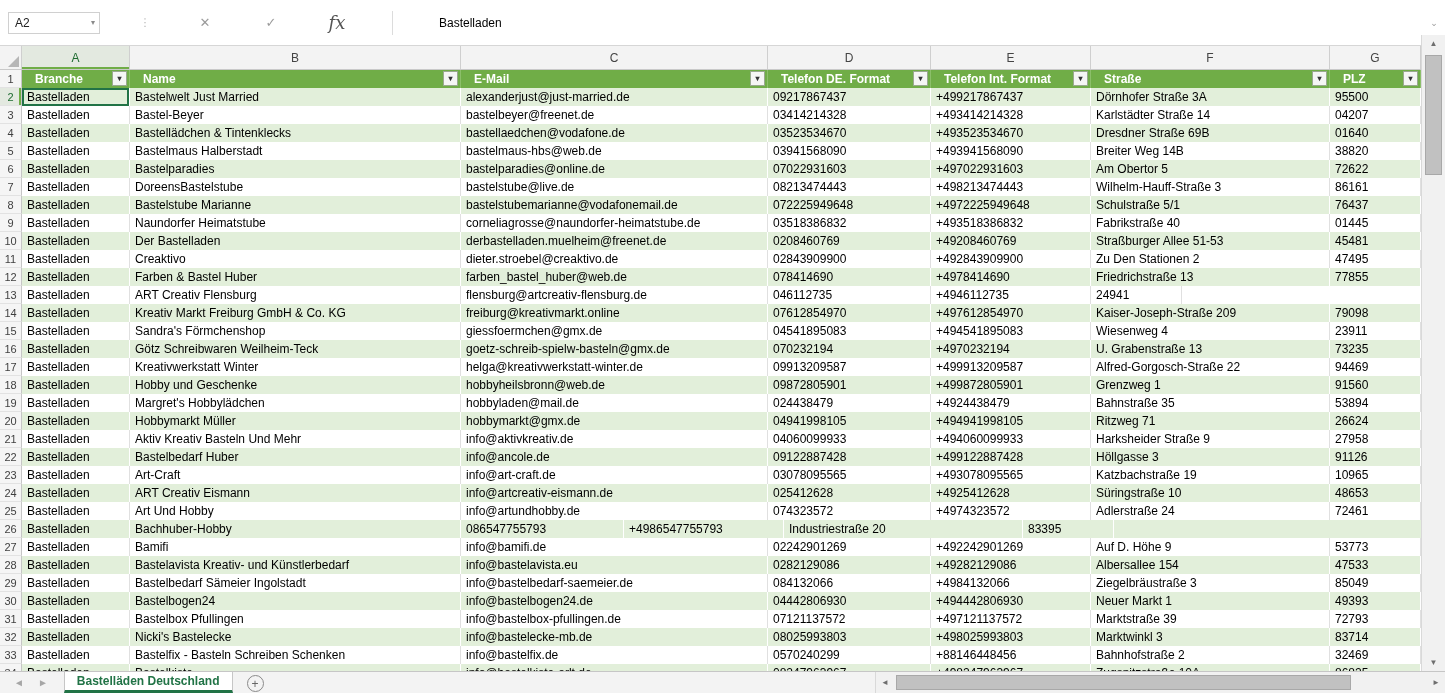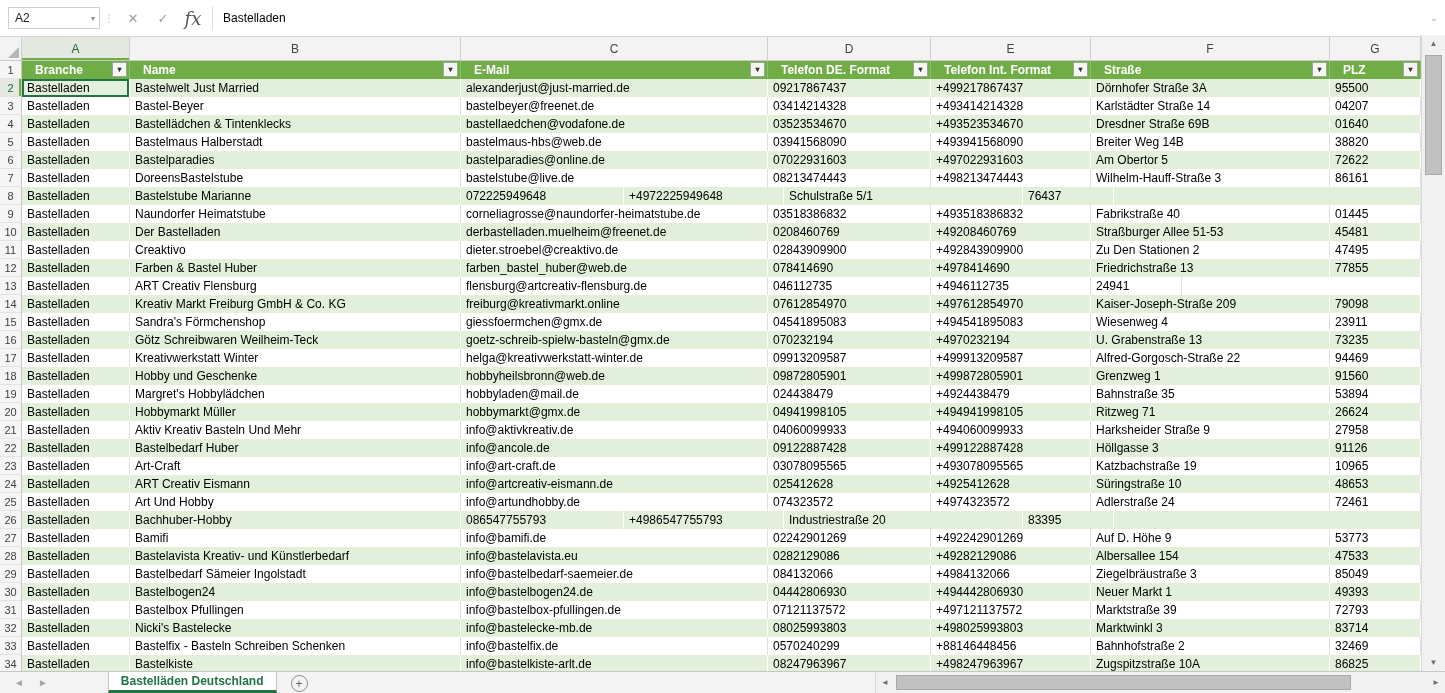--- a/index.html
+++ b/index.html
@@ -1,20 +1,20 @@
 <!DOCTYPE html>
 <html><head>
 <meta charset="utf-8">
 <style>
   * { margin:0; padding:0; box-sizing:border-box; }
   body { font-family:"Liberation Sans", sans-serif; background:#e8e8e8; }
   .app { position:relative; width:1445px; height:693px; background:#ffffff; overflow:hidden; }
 
   
-  .formula-row { height:37px; display:flex; align-items:center; background:#ffffff; border-bottom:1px solid #d6d6d6; }
+  .formula-row { height:46px; display:flex; align-items:center; background:#ffffff; border-bottom:1px solid #d6d6d6;gap:36px; }
   .name-box { width:92px; height:22px; margin-left:8px; border:1px solid #d0d0d0; display:flex; align-items:center; font-size:12px; color:#222; padding-left:6px; background:#fff; }
   .name-box .nb-arrow { margin-left:auto; margin-right:4px; font-size:8px; color:#8a8a8a; }
   .fx-dots { width:18px; text-align:center; color:#b8b8b8; font-size:11px; letter-spacing:0; }
   .fx-btn { width:30px; height:22px; display:flex; align-items:center; justify-content:center; font-size:13px; color:#9b9b9b; }
   .fx-btn.fx-ital { font-family:"DejaVu Serif", serif; font-style:italic; color:#555; font-size:18px; }
   .fbar-divider { width:1px; height:24px; background:#dcdcdc; margin:0 4px; }
   .formula-text { flex:1; height:22px; display:flex; align-items:center; font-size:12px; color:#000; padding-left:6px; }
   .fbar-expand { width:22px; text-align:center; color:#9a9a9a; font-size:9px; }
 
   
@@ -50,21 +50,21 @@
 
   
   .vscroll { position:absolute; top:35px; right:0; width:24px; bottom:22px; background:#f1f1f1; border-left:1px solid #d9d9d9; }
   .vscroll .arrow { height:17px; display:flex; align-items:center; justify-content:center; font-size:8px; color:#6e6e6e; }
   .vscroll .arrow.down { position:absolute; bottom:0; left:0; right:0; }
   .vthumb { position:absolute; top:20px; left:3px; right:3px; height:120px; background:#c1c1c1; border:1px solid #a8a8a8; }
 
   
   .tabbar { position:absolute; left:0; right:0; bottom:0; height:22px; background:#f3f3f3; border-top:1px solid #c6c6c6; display:flex; align-items:stretch; }
   .tab-nav { display:flex; align-items:center; gap:14px; padding:0 16px 0 14px; color:#a6a6a6; font-size:10px; }
-  .sheet-tab { background:#ffffff; border-left:1px solid #c6c6c6; border-right:1px solid #c6c6c6; border-bottom:3px solid #217346; display:flex; align-items:center; padding:0 12px; font-size:12px; font-weight:bold; color:#217346;margin-left:44px; }
+  .sheet-tab { background:#ffffff; border-left:1px solid #c6c6c6; border-right:1px solid #c6c6c6; border-bottom:3px solid #217346; display:flex; align-items:center; padding:0 12px; font-size:12px; font-weight:bold; color:#217346; }
   .add-sheet { width:17px; height:17px; border:1px solid #8a8a8a; border-radius:50%; color:#666; display:flex; align-items:center; justify-content:center; font-size:12px; margin:2px 0 0 14px; align-self:center; line-height:1; }
   .hscroll { position:absolute; right:0; bottom:0; height:21px; width:570px; background:#f1f1f1; border-left:1px solid #d9d9d9; }
   .hscroll .arrow { position:absolute; top:0; bottom:0; width:18px; display:flex; align-items:center; justify-content:center; font-size:8px; color:#6e6e6e; }
   .hscroll .arrow.left { left:0; }
   .hscroll .arrow.right { right:0; }
   .hthumb { position:absolute; top:3px; height:15px; left:20px; width:455px; background:#c1c1c1; border:1px solid #a8a8a8; }
 </style>
 </head>
 <body>
 
@@ -187,20 +187,21 @@
     <div class="cell col-d">08213474443</div>
     <div class="cell col-e">+498213474443</div>
     <div class="cell col-f">Wilhelm-Hauff-Straße 3</div>
     <div class="cell col-g">86161</div>
   </div>
 
   <div class="row band">
     <div class="rownum">8</div>
     <div class="cell col-a">Bastelladen</div>
     <div class="cell col-b">Bastelstube Marianne</div>
+    <div class="cell col-c">bastelstubemarianne@vodafonemail.de</div>
     <div class="cell col-d">072225949648</div>
     <div class="cell col-e">+4972225949648</div>
     <div class="cell col-f">Schulstraße 5/1</div>
     <div class="cell col-g">76437</div>
   </div>
 
   <div class="row">
     <div class="rownum">9</div>
     <div class="cell col-a">Bastelladen</div>
     <div class="cell col-b">Naundorfer Heimatstube</div>

